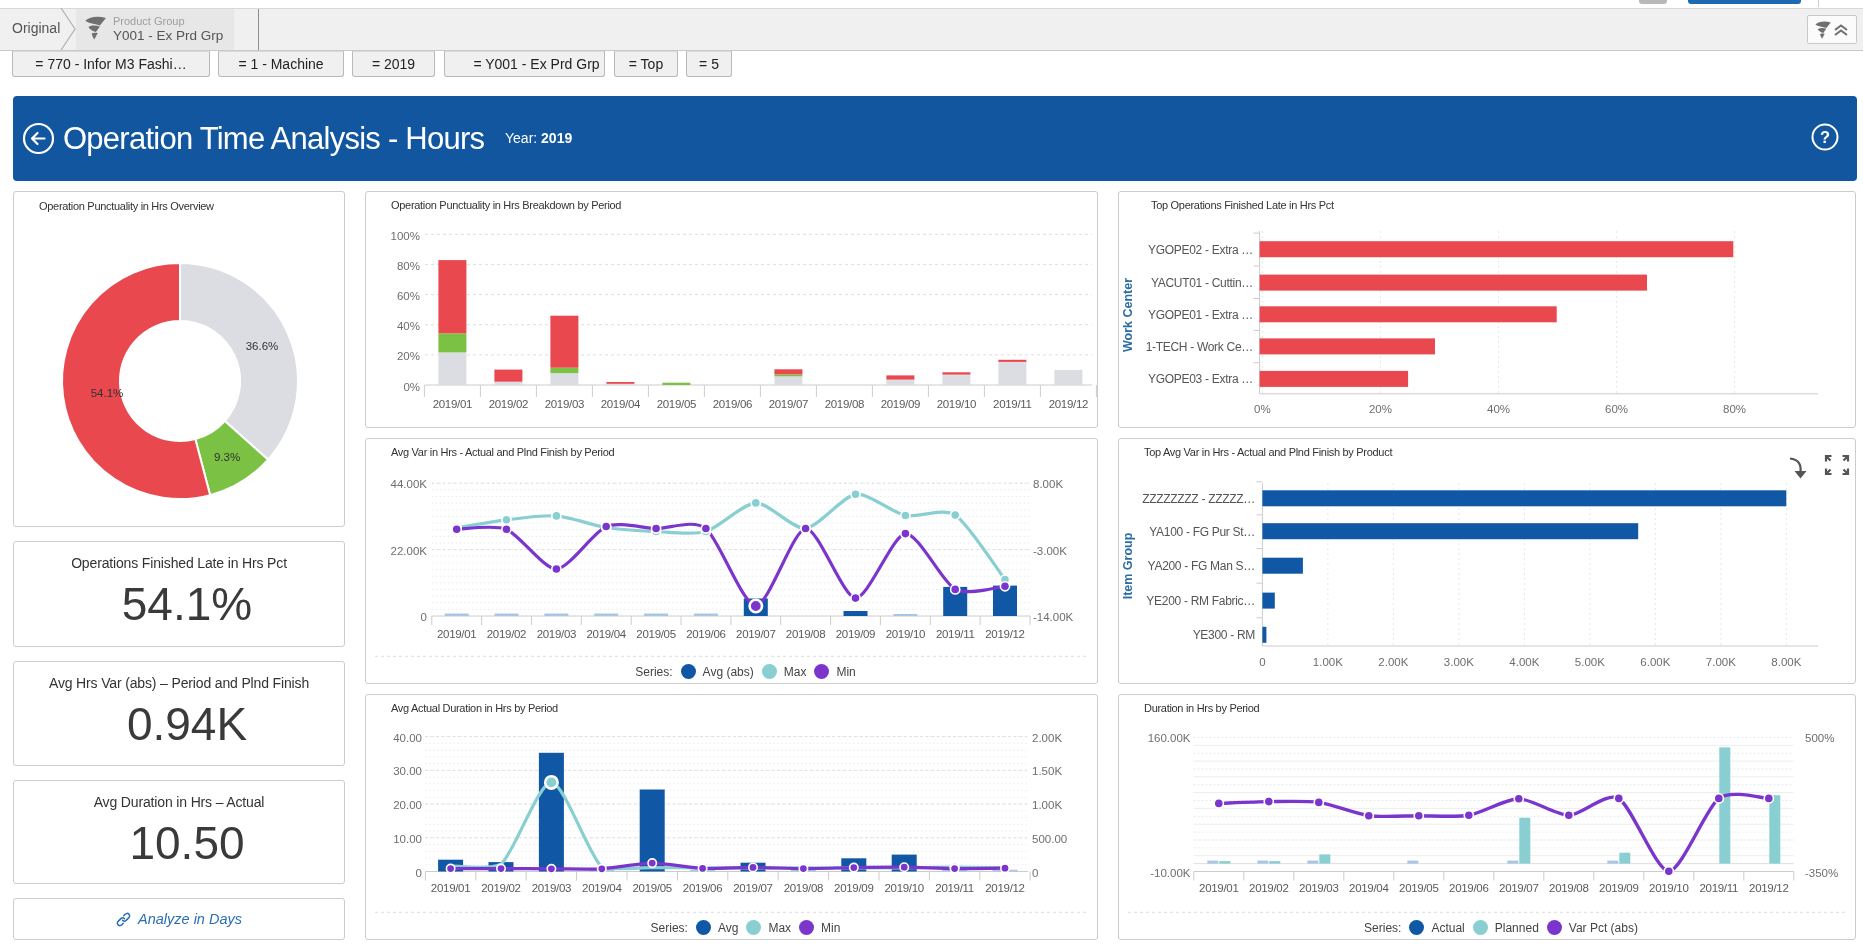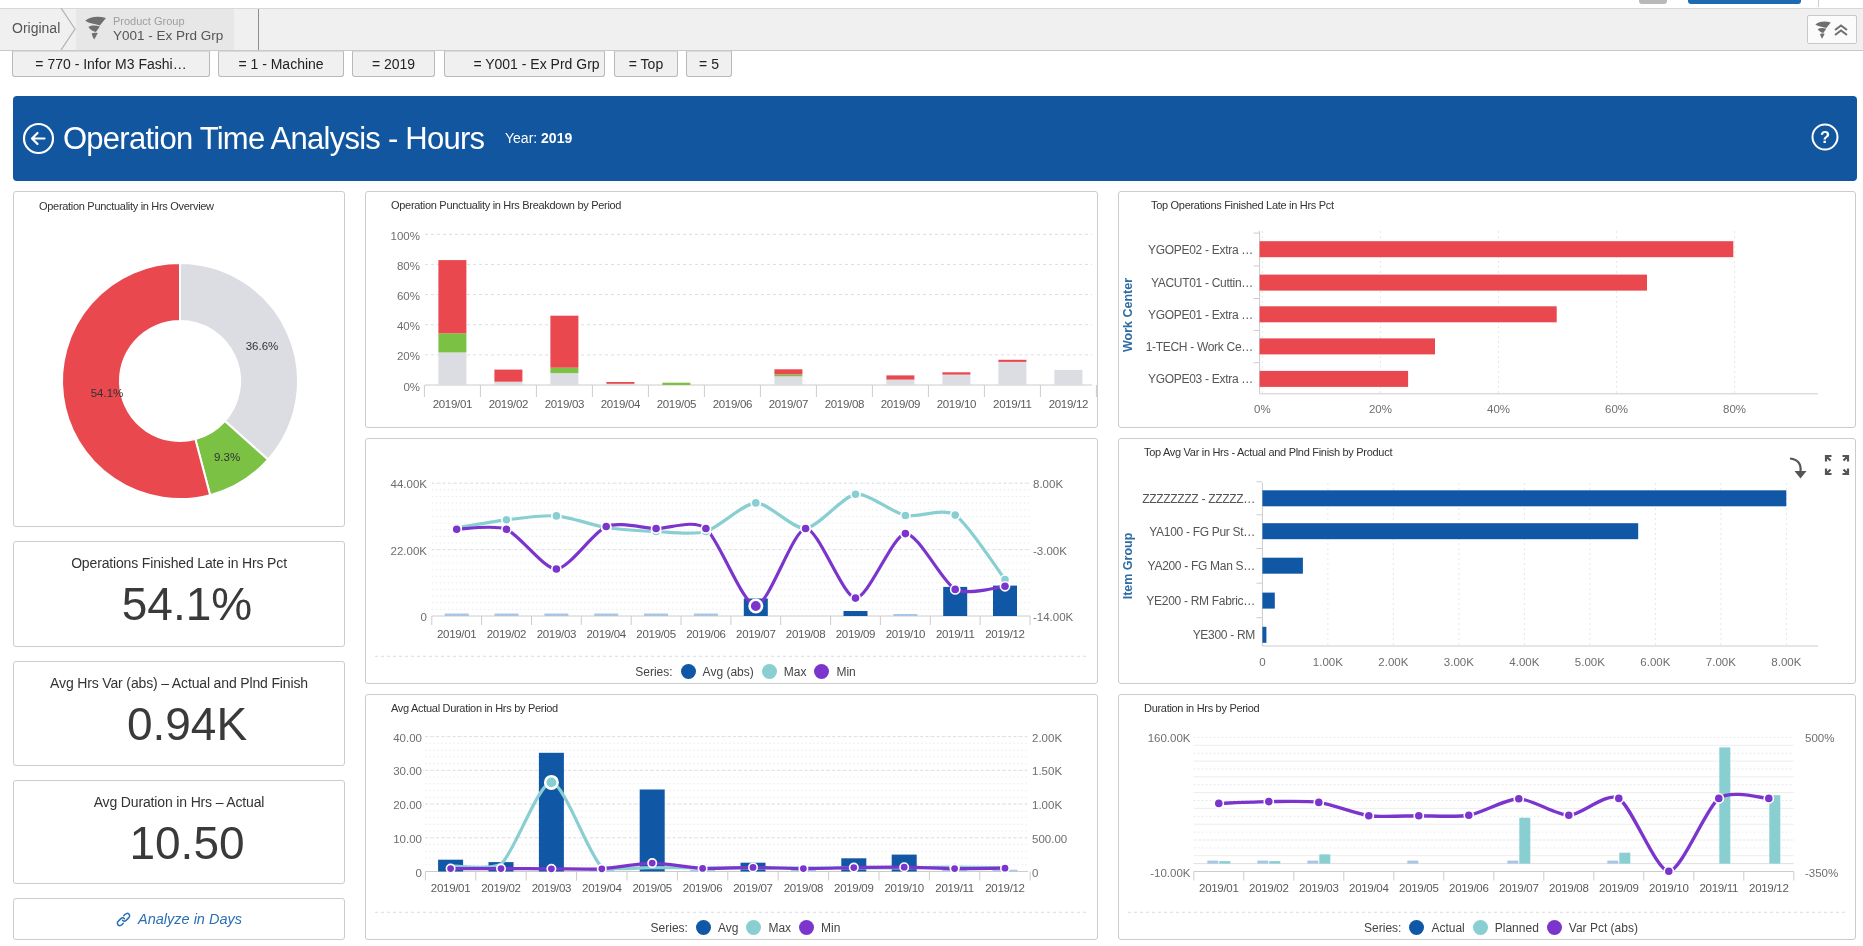--- a/index.html
+++ b/index.html
@@ -70,21 +70,21 @@
       <path d="M255.0,268.6 A118,118 0 0 1 197.1,304.1 L182.3,248.0 A60,60 0 0 0 211.8,230.0 Z" fill="#7bc143" stroke="#fff" stroke-width="2"></path>
       <path d="M197.1,304.1 A118,118 0 1 1 167.0,72.0 L167.0,130.0 A60,60 0 1 0 182.3,248.0 Z" fill="#e8484e" stroke="#fff" stroke-width="2"></path>
       <text x="249" y="159" font-size="11.5" fill="#333" text-anchor="middle">36.6%</text>
       <text x="94" y="206" font-size="11.5" fill="#333" text-anchor="middle">54.1%</text>
       <text x="214" y="270" font-size="11.5" fill="#333" text-anchor="middle">9.3%</text>
     </svg>
 <div class="panel" style="left:13px;top:541px;width:332px;height:106px;"></div>
 <div class="abs" style="left:13px;top:555px;width:332px;text-align:center;font-size:14px;letter-spacing:-0.15px;color:#333;">Operations Finished Late in Hrs Pct</div>
 <div class="abs" style="left:21px;top:577px;width:332px;text-align:center;font-size:46px;color:#3a3a3a;">54.1%</div>
 <div class="panel" style="left:13px;top:661px;width:332px;height:105px;"></div>
-<div class="abs" style="left:13px;top:675px;width:332px;text-align:center;font-size:14px;letter-spacing:-0.15px;color:#333;">Avg Hrs Var (abs) – Actual and Plnd Finish</div>
+<div class="abs" style="left:13px;top:675px;width:332px;text-align:center;font-size:14px;letter-spacing:-0.15px;color:#333;">Avg Hrs Var (abs) – Period and Plnd Finish</div>
 <div class="abs" style="left:21px;top:697px;width:332px;text-align:center;font-size:46px;color:#3a3a3a;">0.94K</div>
 <div class="panel" style="left:13px;top:780px;width:332px;height:104px;"></div>
 <div class="abs" style="left:13px;top:794px;width:332px;text-align:center;font-size:14px;letter-spacing:-0.15px;color:#333;">Avg Duration in Hrs – Actual</div>
 <div class="abs" style="left:21px;top:816px;width:332px;text-align:center;font-size:46px;color:#3a3a3a;">10.50</div>
 <div class="panel" style="left:13px;top:898px;width:332px;height:42px;"></div>
 <div class="abs" style="left:13px;top:898px;width:332px;height:42px;display:flex;align-items:center;justify-content:center;color:#2a6fb5;font-size:14.5px;font-style:italic;">
 <svg width="15" height="15" viewBox="0 0 24 24" style="position:static;margin-right:7px;">
         <path d="M10.6,13.4a4,4 0 0 0 5.6,0l4-4a4,4 0 1 0 -5.6-5.6l-2.2,2.2 M13.4,10.6a4,4 0 0 0 -5.6,0l-4,4a4,4 0 1 0 5.6,5.6l2.2-2.2" fill="none" stroke="#2a6fb5" stroke-width="2.4" stroke-linecap="round"></path>
       </svg>
 Analyze in Days</div>
@@ -144,20 +144,21 @@
       <rect x="409.4" y="178.3" width="28" height="5.1" fill="#e8484e"></rect>
       <rect x="521.4" y="188.6" width="28" height="5.4" fill="#dbdde2"></rect>
       <rect x="521.4" y="184.4" width="28" height="4.2" fill="#e8484e"></rect>
       <rect x="577.4" y="183.6" width="28" height="10.4" fill="#dbdde2"></rect>
       <rect x="577.4" y="181.3" width="28" height="2.3" fill="#e8484e"></rect>
       <rect x="633.4" y="170.9" width="28" height="23.1" fill="#dbdde2"></rect>
       <rect x="633.4" y="168.8" width="28" height="2.1" fill="#e8484e"></rect>
       <rect x="689.4" y="178.9" width="28" height="15.1" fill="#dbdde2"></rect>
     </svg>
 <div class="panel" style="left:365px;top:438px;width:733px;height:246px;"></div>
+<div class="ptitle" style="left:365px;top:446px;width:733px;">Avg Var in Hrs - Actual and Plnd Finish by Period</div>
 <svg class="abs" style="left:365px;top:438px;" width="733" height="246" viewBox="0 0 733 246">
       <line x1="66.8" y1="171.4" x2="665.2" y2="171.4" stroke="#e7ebf0" stroke-width="1" stroke-dasharray="1.5,2.5"></line>
       <line x1="66.8" y1="164.7" x2="665.2" y2="164.7" stroke="#e7ebf0" stroke-width="1" stroke-dasharray="1.5,2.5"></line>
       <line x1="66.8" y1="158.1" x2="665.2" y2="158.1" stroke="#e7ebf0" stroke-width="1" stroke-dasharray="1.5,2.5"></line>
       <line x1="66.8" y1="151.4" x2="665.2" y2="151.4" stroke="#e7ebf0" stroke-width="1" stroke-dasharray="1.5,2.5"></line>
       <line x1="66.8" y1="144.8" x2="665.2" y2="144.8" stroke="#e7ebf0" stroke-width="1" stroke-dasharray="1.5,2.5"></line>
       <line x1="66.8" y1="138.2" x2="665.2" y2="138.2" stroke="#e7ebf0" stroke-width="1" stroke-dasharray="1.5,2.5"></line>
       <line x1="66.8" y1="131.5" x2="665.2" y2="131.5" stroke="#e7ebf0" stroke-width="1" stroke-dasharray="1.5,2.5"></line>
       <line x1="66.8" y1="124.9" x2="665.2" y2="124.9" stroke="#e7ebf0" stroke-width="1" stroke-dasharray="1.5,2.5"></line>
       <line x1="66.8" y1="118.2" x2="665.2" y2="118.2" stroke="#e7ebf0" stroke-width="1" stroke-dasharray="1.5,2.5"></line>

